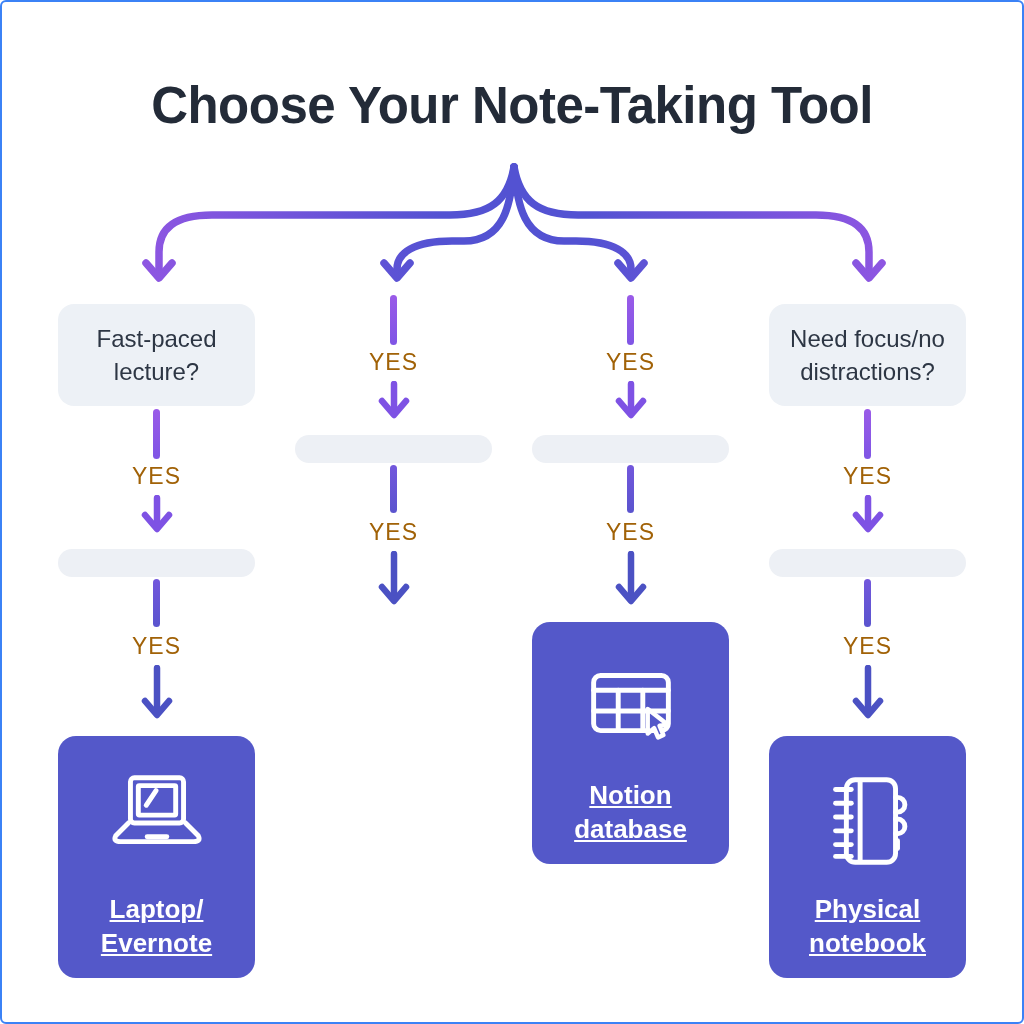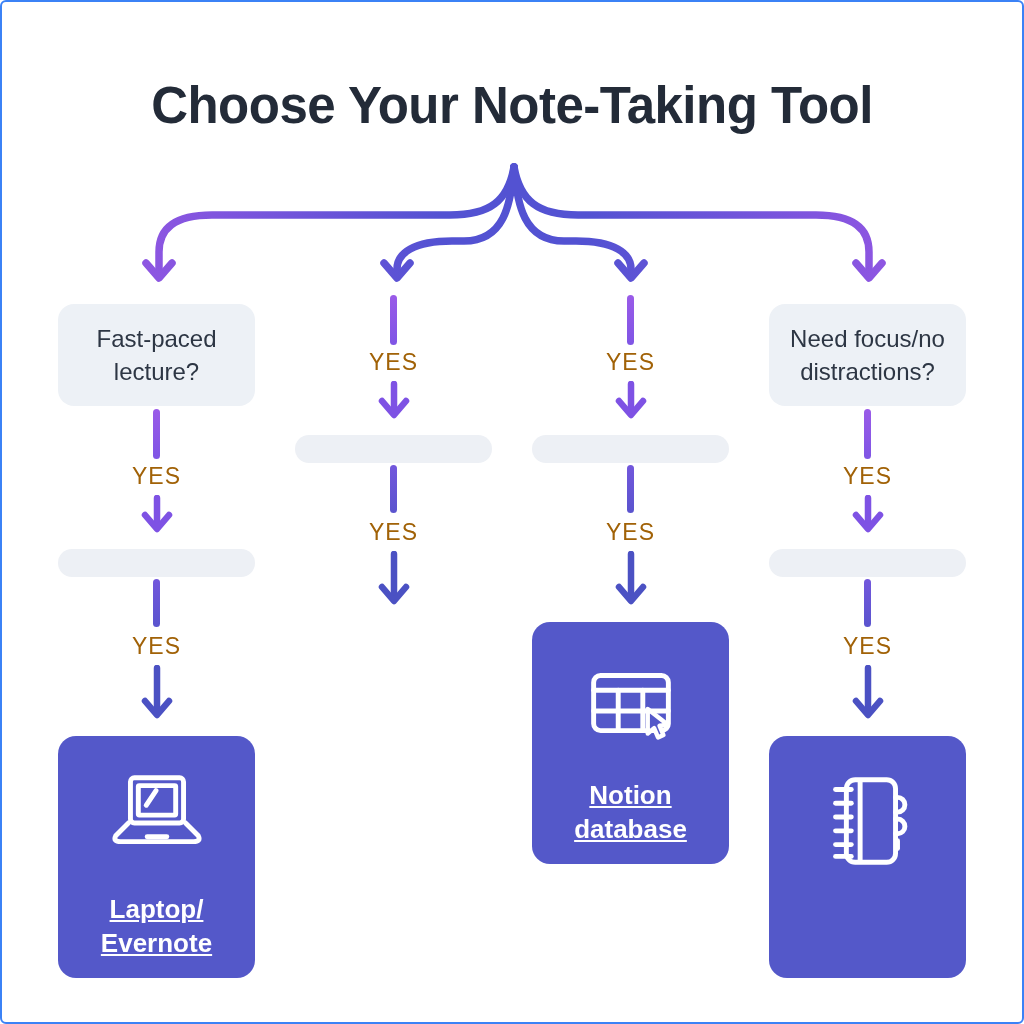--- a/index.html
+++ b/index.html
@@ -188,17 +188,19 @@
           <path d="M27 28 h16"></path>
             <path d="M27 42 h16"></path>
             <path d="M27 56 h16"></path>
           <path d="M27 70 h16"></path>
             <path d="M27 84 h16"></path>
             <path d="M27 96 h16"></path>
           <path d="M88 36 h2 a7 7 0 0 1 0 15 h-2"></path>
           <path d="M88 58 h2 a7 7 0 0 1 0 15 h-2"></path>
           <path d="M90 80 v8"></path>
         </svg>
+        <div class="result-label">Physical
+notebook</div>
       </div>
     </div>
 
   </div>
 </div>
 
 </body></html>

